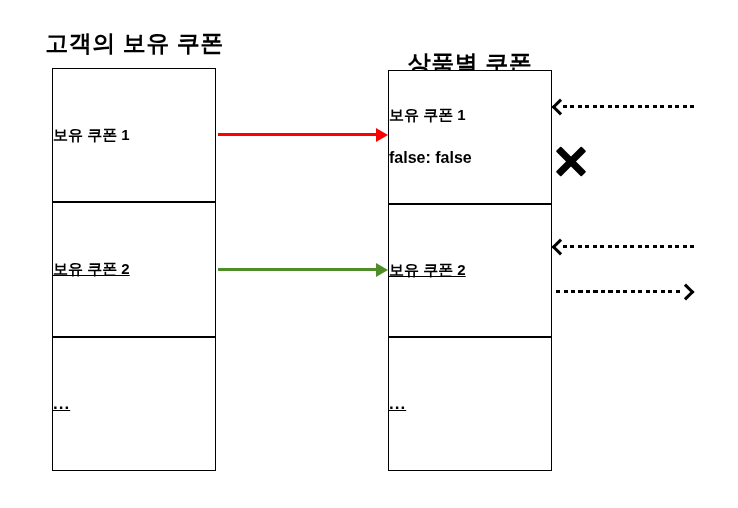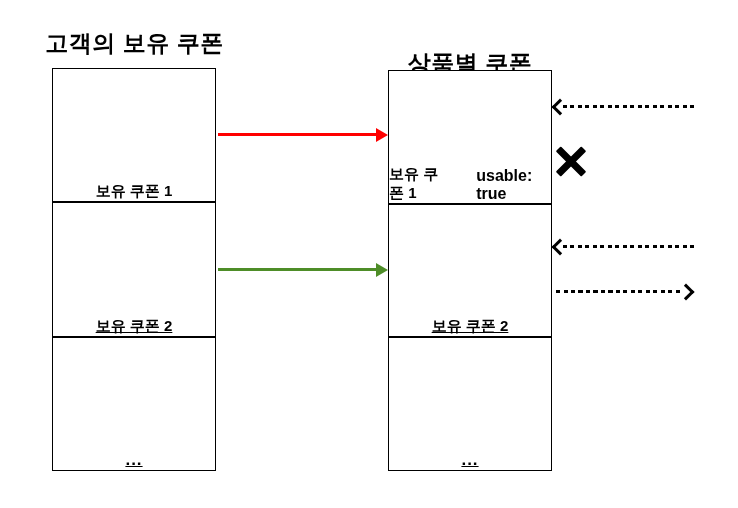--- a/index.html
+++ b/index.html
@@ -29,22 +29,22 @@
     border:1.5px solid #000;
     display:flex;
     flex-direction:column;
     background:#fff;
   }
   .left-table{left:52px;top:68px;height:401px;}
   .right-table{left:388px;top:70px;height:399px;}
   .cell{
     flex:1;
     display:flex;
-    flex-direction:row;
-    align-items:flex-end;
+    flex-direction:column;
+    align-items:flex-start;
     justify-content:center;
     gap:24px;
     font-size:15px;
     font-weight:bold;
   }
   .cell + .cell{border-top:2.5px solid #000;text-decoration:underline;}
   .cell .status{font-size:16px;}
   .dots{font-size:17px;font-weight:bold;letter-spacing:1px;}
 
   
@@ -123,21 +123,21 @@
       <span>보유 쿠폰 2</span>
     </div>
     <div class="cell">
       <span class="dots">...</span>
     </div>
   </div>
 
   <div class="table right-table">
     <div class="cell">
       <span>보유 쿠폰 1</span>
-      <span class="status">usable: true</span>
+      <span class="status">false: false</span>
     </div>
     <div class="cell">
       <span>보유 쿠폰 2</span>
     </div>
     <div class="cell">
       <span class="dots">...</span>
     </div>
   </div>
 
   <div class="arrow-line red-line" style="background-color: rgb(255, 0, 0);"></div>

